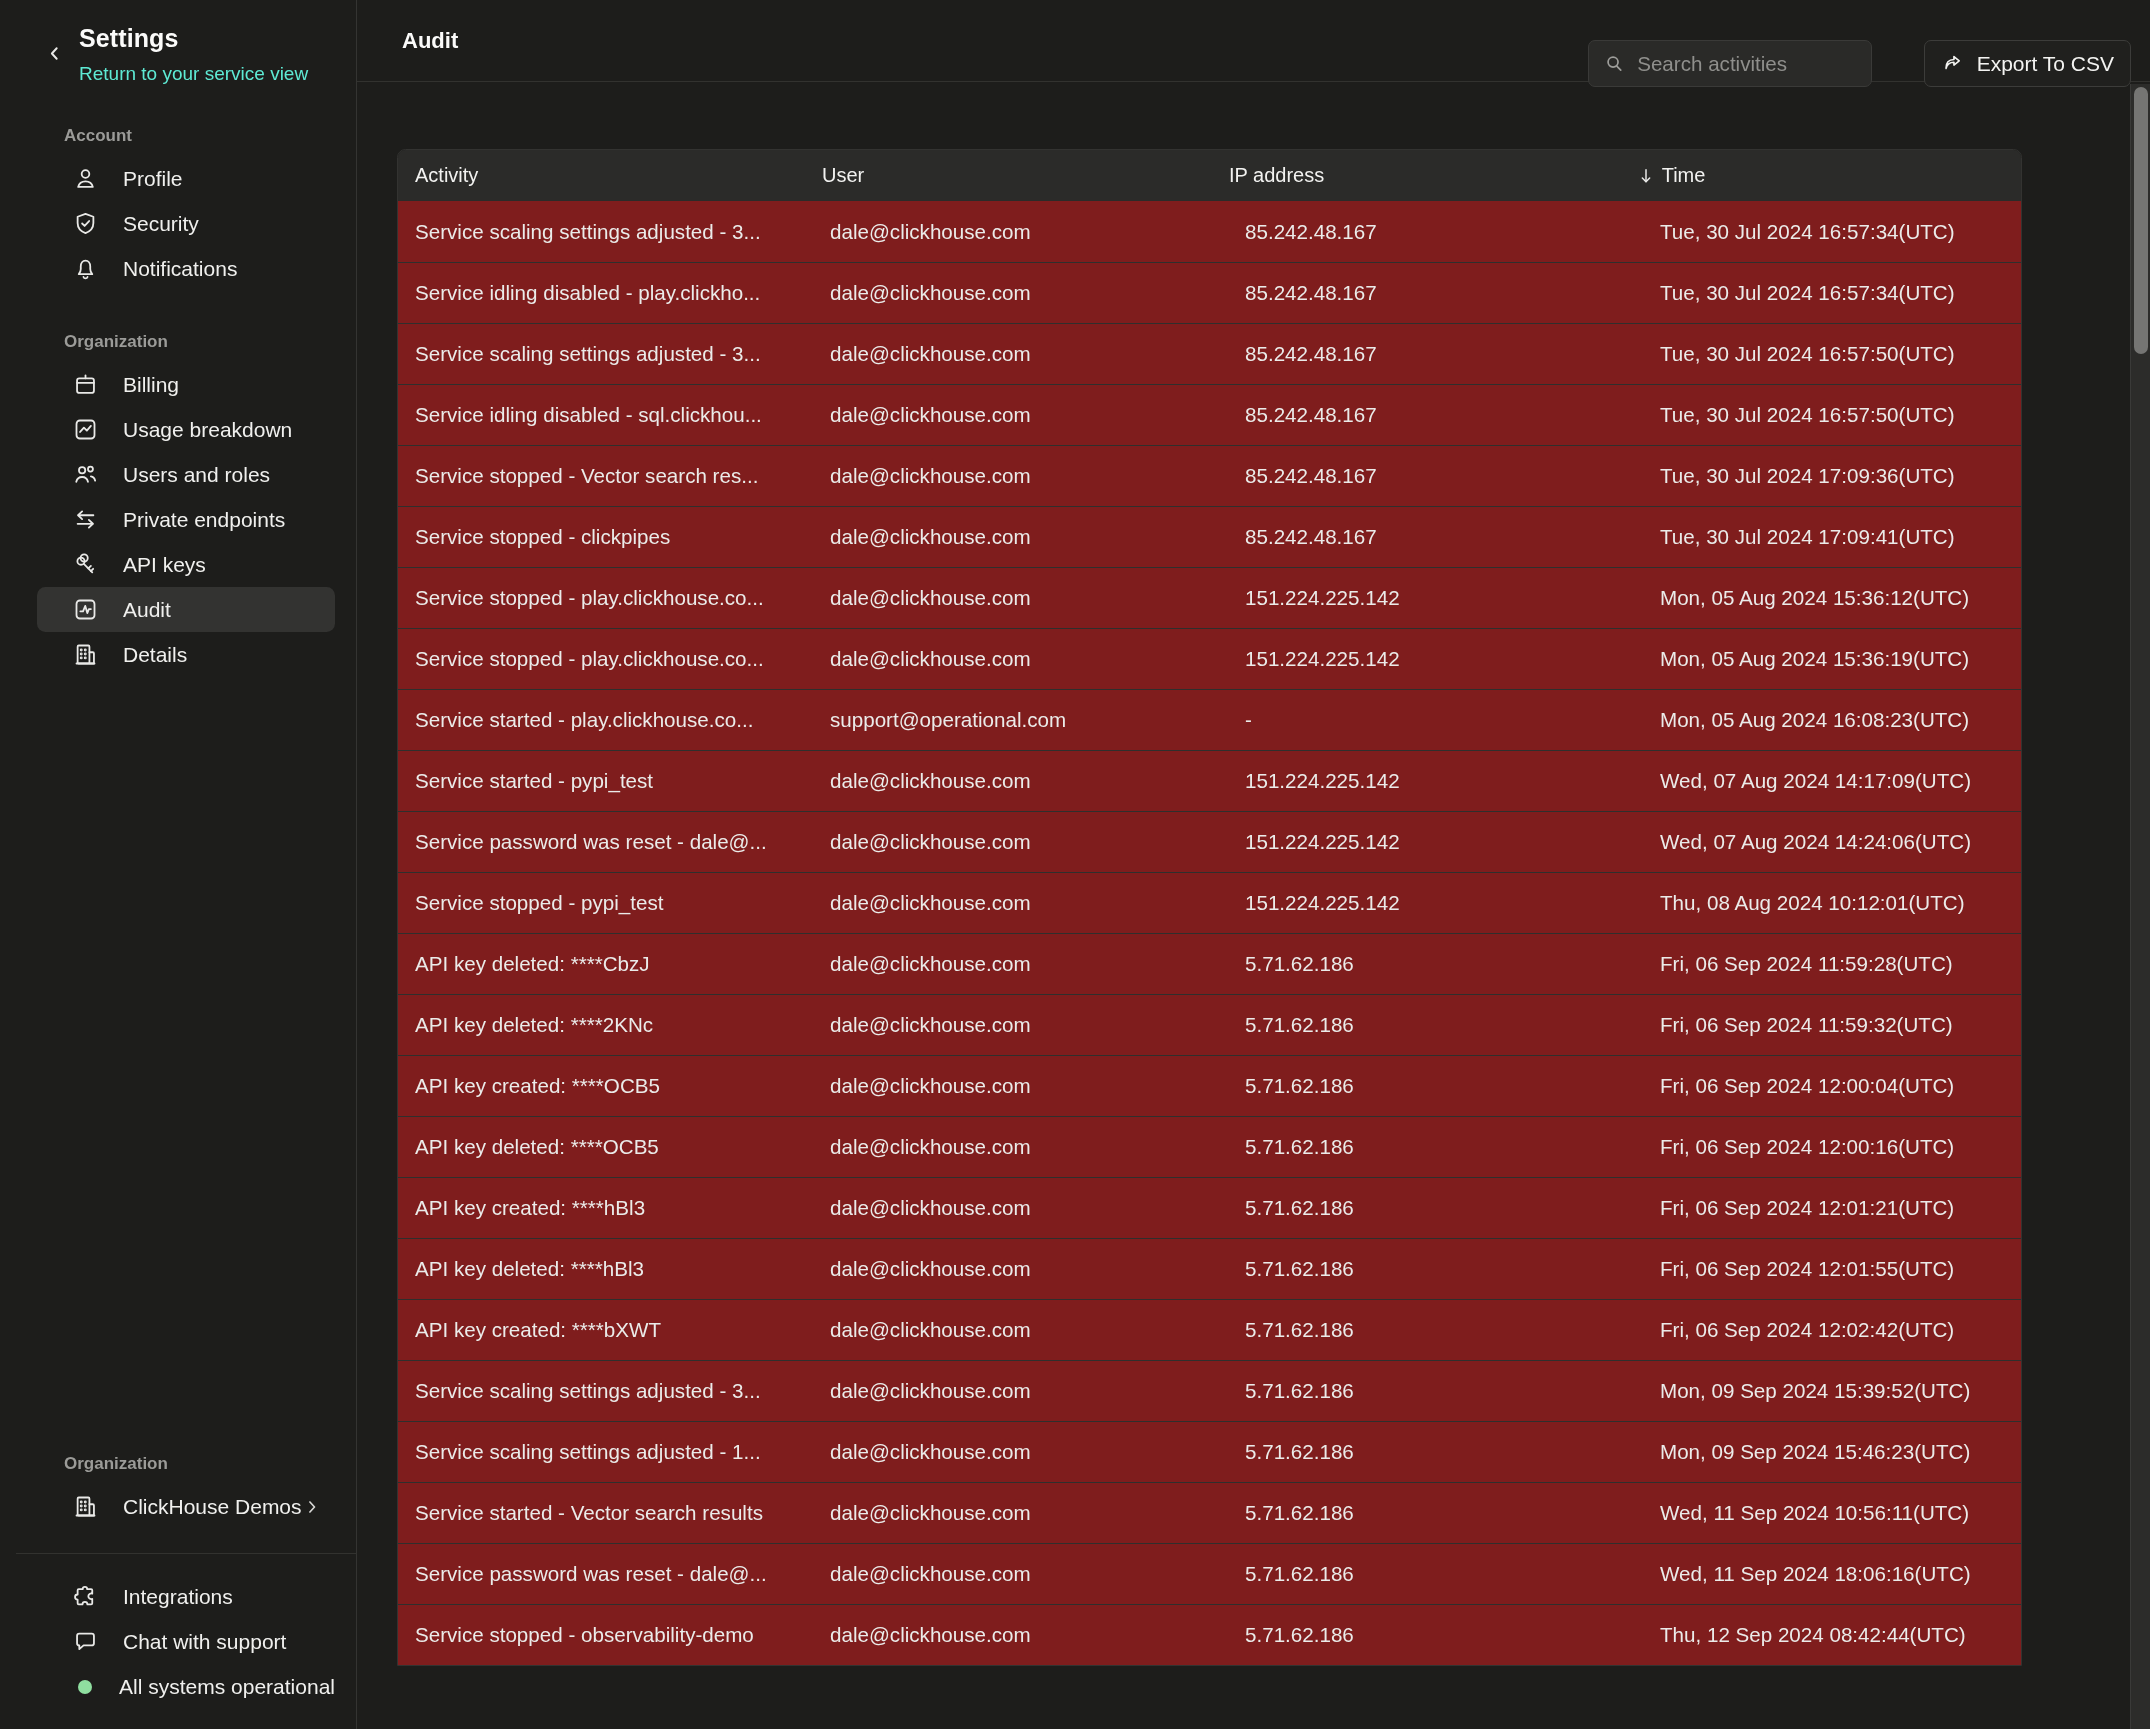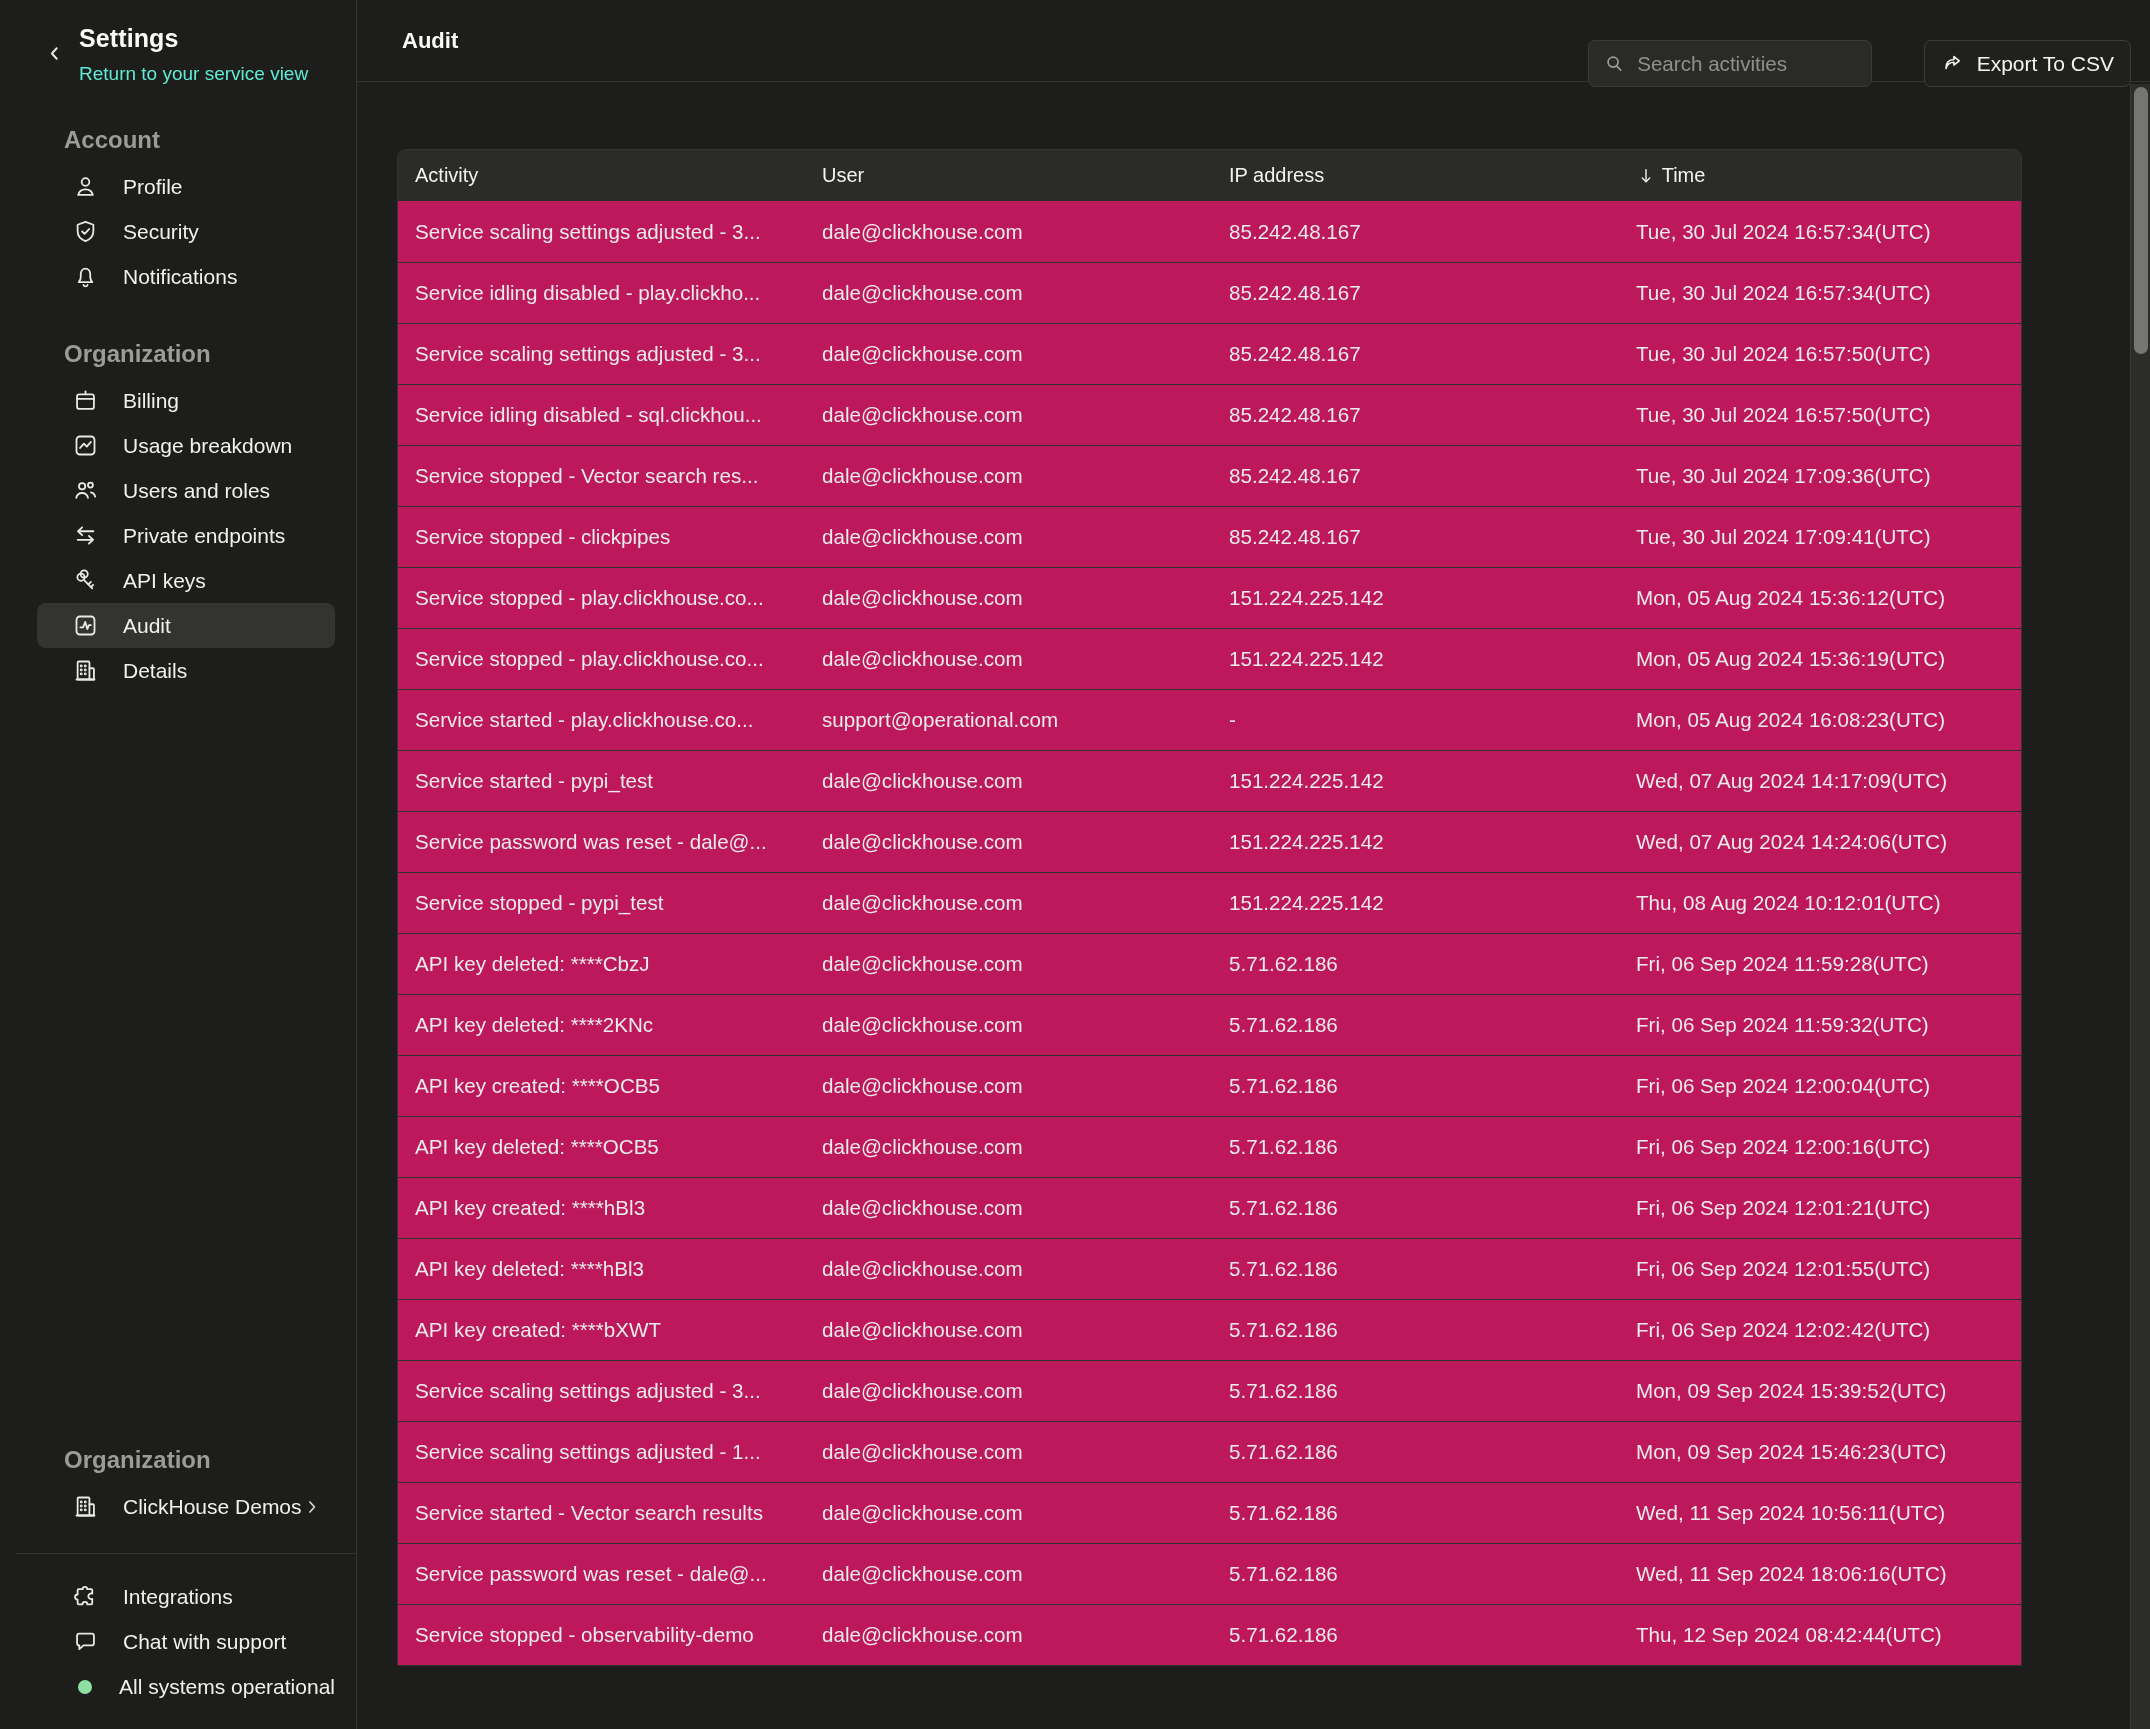--- a/index.html
+++ b/index.html
@@ -22,21 +22,21 @@
   .sb-header { padding:24px 0 0 28px; display:flex; }
   .back-btn {
     width:28px; height:28px; margin-top:15.6px; cursor:pointer;
     display:flex; align-items:center; justify-content:flex-start;
     color:#e9e9e7; flex:none;
   }
   .sb-header-text { padding-left:7px; }
   .sb-title { font-size:25px; font-weight:700; color:#fbfbfa; letter-spacing:0.1px; }
   .sb-subtitle { font-size:19px; color:#5eead4; margin-top:10px; }
   .sb-section-label {
-    font-size:24px; font-weight:600; color:#9b9b98;
+    font-size:17px; font-weight:600; color:#9b9b98;
     margin:41px 0 10px 48px;
   }
   .sb-items { padding:0 21px; }
   .sb-item {
     height:45px; display:flex; align-items:center;
     padding-left:35px; border-radius:8.5px; cursor:pointer;
     color:#f0f0ee; position:relative;
   }
   .sb-item.selected { background:#333331; }
   .sb-item .icn { width:27px; height:27px; flex:none; color:#e9e9e7; display:flex; align-items:center; }
@@ -94,21 +94,21 @@
   .t-head .th {
     font-size:20px; font-weight:500; color:#f2f2f0;
     padding-left:17px; display:flex; align-items:center; gap:5.7px; cursor:pointer;
     white-space:nowrap;
   }
   .t-head .sort-icn { display:flex; color:#e9e9e7; }
   .t-row {
     height:61px; display:grid;
     grid-template-columns:407px 407px 407px auto;
     align-items:center; border-top:1.4px solid #2f2f2d;
-    cursor:pointer; background:#be185d;
+    cursor:pointer; background:#7f1d1d;gap:8px;
   }
   .t-row:first-of-type { border-top:none; }
   .t-row .td {
     font-size:20.6px; color:#ebebe9; padding-left:17px;
     white-space:nowrap; overflow:hidden;
   }
 
   
   .scrollbar {
     position:absolute; top:84px; right:0; bottom:0; width:21px;

